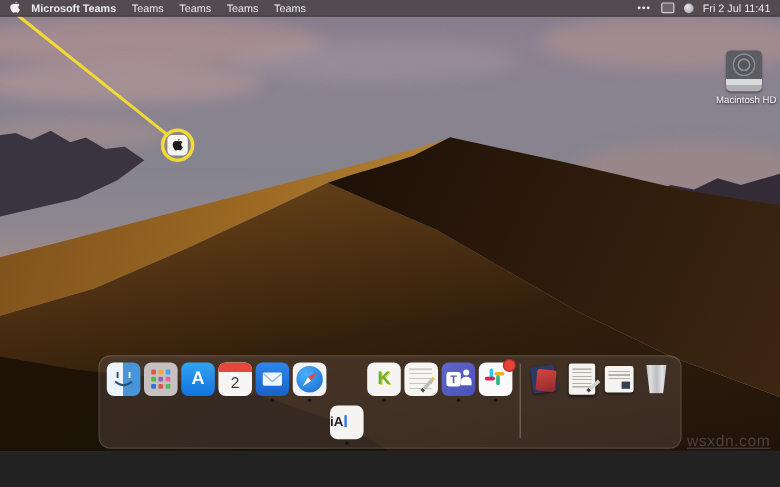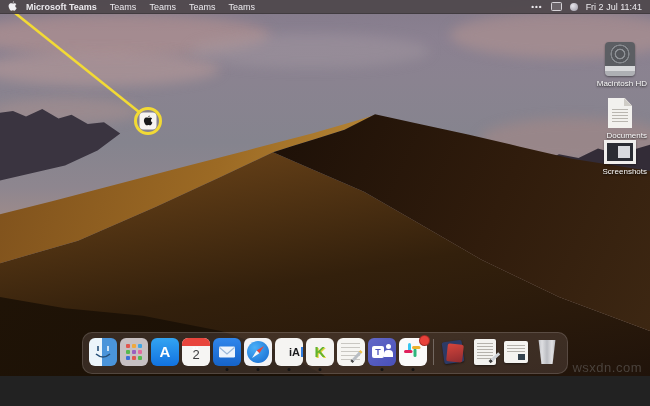--- a/index.html
+++ b/index.html
@@ -76,21 +76,21 @@
   .lp-grid i{border-radius:1px;display:block;}
   .di-appstore{background:linear-gradient(180deg,#32a4f2,#1272e0);color:#fff;font-weight:bold;
     font-size:15px;text-align:center;line-height:28px;}
   .di-cal{background:#f6f5f3;overflow:hidden;}
   .cal-top{height:8px;background:#e8453c;text-align:center;color:#fff;}
   .cal-top span{display:inline-block;font-size:8px;font-weight:bold;transform:scale(.55);transform-origin:50% 40%;}
   .cal-day{font-size:13px;color:#3c3c3e;text-align:center;line-height:18px;}
   .di-mail{background:linear-gradient(180deg,#2f86ec,#1663c8);}
   .di-safari{background:#f3f3f5;}
   .safari-dial{position:absolute;inset:3px;border-radius:50%;background:radial-gradient(circle at 35% 30%,#4bb0f8,#1467cf);}
-  .di-ia{background:#f5f4f2;text-align:right;}
+  .di-ia{background:#f5f4f2;text-align:left;margin-top:36px;}
   .ia-mark{font-weight:bold;font-size:11px;color:#1c1c1e;line-height:28px;}
   .ia-mark::after{content:'';display:inline-block;width:2px;height:10px;background:#2f7ce0;margin-left:1px;vertical-align:-1px;}
   .di-kiwi{background:#f5f4f2;text-align:center;}
   .kiwi-mark{font-weight:bold;font-size:15px;color:#63b32e;line-height:28px;text-shadow:1px 1px 0 #e5d23c;}
   .di-notes{background:#f6f5f2;overflow:hidden;}
   .di-notes .lines{position:absolute;left:4px;right:5px;top:5px;bottom:5px;
     background:repeating-linear-gradient(180deg,#c9c7c2 0 1px,transparent 1px 4px);}
   .di-notes .pencil{position:absolute;right:7px;bottom:2px;width:3px;height:15px;transform:rotate(42deg);
     background:linear-gradient(180deg,#f0c24a 0 14%,#b9bec4 14% 84%,#4a4a4a 84%);}
   .di-teams{background:linear-gradient(140deg,#6268c8,#4950b8);}
@@ -114,21 +114,21 @@
   .di-note2{background:transparent;}
   .n2-page{position:absolute;left:2px;top:3px;width:24px;height:22px;background:#f5f4f1;border-radius:2px;box-shadow:0 1px 2px rgba(0,0,0,.45);}
   .n2-page::before{content:'';position:absolute;left:3px;right:3px;top:4px;height:8px;
     background:repeating-linear-gradient(180deg,#b5b2ac 0 1px,transparent 1px 3px);}
   .n2-page::after{content:'';position:absolute;right:3px;bottom:3px;width:7px;height:6px;background:#33424e;}
   .di-trash{background:transparent;}
   .trash-can{position:absolute;left:4px;top:2px;width:20px;height:24px;opacity:.92;
     clip-path:polygon(8% 0,92% 0,78% 100%,22% 100%);
     background:linear-gradient(90deg,#b9bcc4 0,#eceef2 25%,#c6c9d0 50%,#f0f1f4 75%,#aeb1b9 100%);}
 
-  .watermark{position:absolute;right:8px;bottom:1px;z-index:80;font-size:13px;color:#4a423c;letter-spacing:.5px;}
+  .watermark{position:absolute;right:8px;bottom:1px;z-index:80;font-size:13px;color:#4a423c;letter-spacing:.5px;text-decoration:underline;}
 </style>
 </head>
 <body>
 
 <div class="screen">
 
   <div class="layer sky"></div>
   <div class="layer cloud c1"></div>
   <div class="layer cloud c2"></div>
   <div class="layer cloud c3"></div>
@@ -169,28 +169,20 @@
     <g transform="translate(143.4,115.2) scale(0.58)" fill="#1a1a1a">
       <path d="M10.6,0.6 C9.4,0.9 8.5,2.0 8.6,3.4 C9.9,3.3 10.9,2.2 10.6,0.6 Z"></path>
       <path d="M8.6,4.4 C9.4,4.4 10.3,3.9 11.5,3.9 C13.0,3.9 14.2,4.6 15.0,5.8 C13.7,6.6 13.0,7.7 13.1,9.2 C13.2,10.9 14.1,12.0 15.5,12.6 C15.2,13.5 14.8,14.3 14.3,15.1 C13.5,16.3 12.6,17.5 11.4,17.5 C10.3,17.5 9.9,16.9 8.6,16.9 C7.3,16.9 6.8,17.5 5.8,17.5 C4.6,17.5 3.6,16.2 2.8,15.0 C1.2,12.6 0.3,9.5 1.3,7.0 C2.0,5.3 3.5,4.1 5.2,4.1 C6.3,4.1 7.3,4.4 8.6,4.4 Z"></path>
     </g>
   </svg>
 
   <div class="dicon" style="left:593px;top:26px;width:54px;">
     <div class="hd-art"></div>
     <div class="lbl">Macintosh HD</div>
   </div>
-  <div class="dicon" style="left:593px;top:82px;width:54px;">
-    <div class="doc-art"></div>
-    <div class="lbl">Documents</div>
-  </div>
-  <div class="dicon" style="left:593px;top:124px;width:54px;">
-    <div class="shot-art"></div>
-    <div class="lbl">Screenshots</div>
-  </div>
 
   <div class="dock">
     <div class="di di-finder running">
       <svg width="28" height="28" viewBox="0 0 28 28">
         <line x1="9" y1="8" x2="9" y2="13" stroke="#27517a" stroke-width="1.6"></line>
         <line x1="19" y1="8" x2="19" y2="13" stroke="#eef6fc" stroke-width="1.6"></line>
         <path d="M7,16 Q14,22 21,16" stroke="#27517a" stroke-width="1.6" fill="none"></path>
       </svg>
     </div>
     <div class="di di-launchpad">

